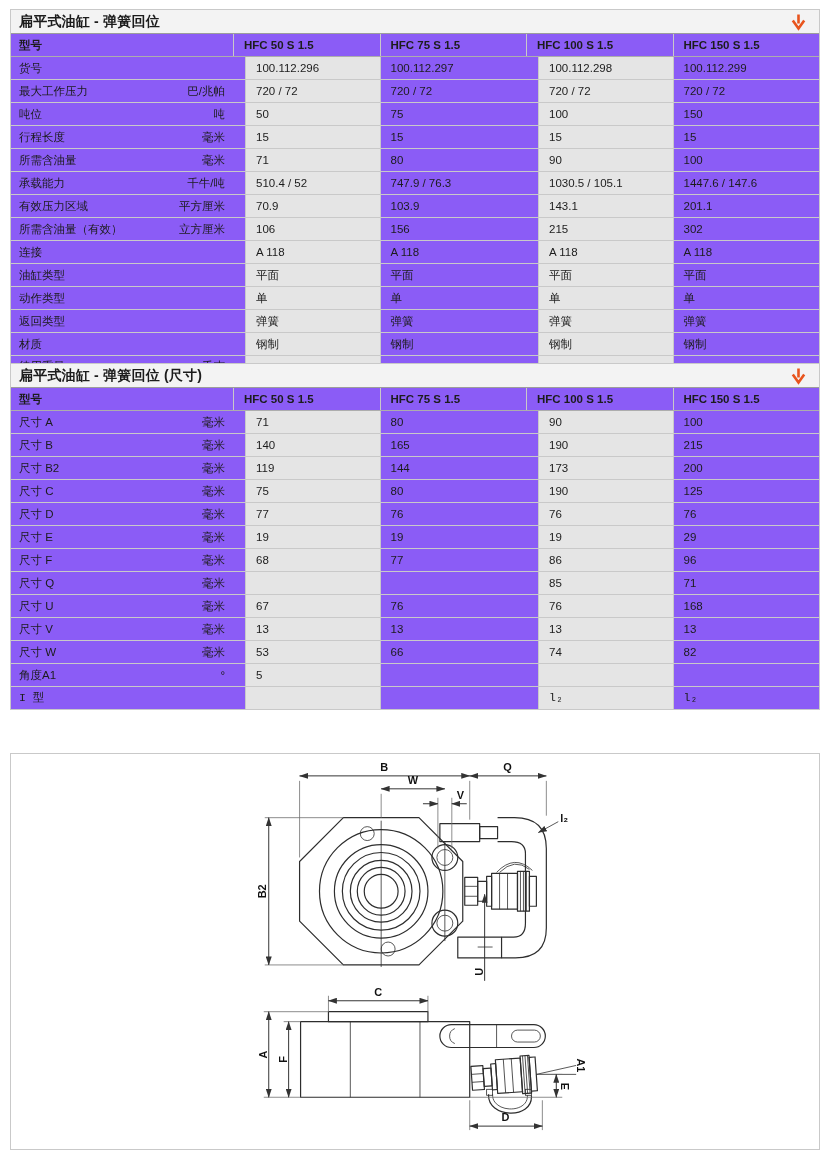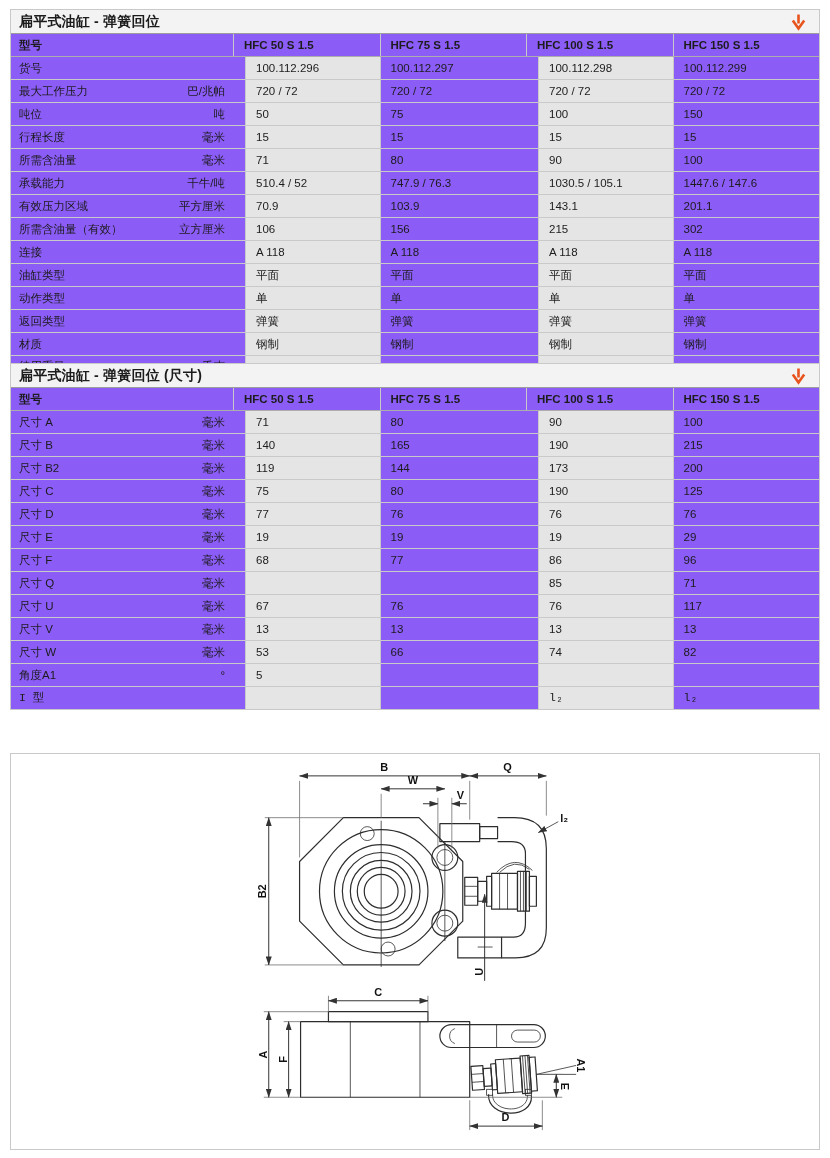--- a/index.html
+++ b/index.html
@@ -303,21 +303,21 @@
           <div class="cell d-cell even">71</div>
         </div>
         <div class="trow">
           <div class="cell lbl-cell">
             <span class="lbl">尺寸 U</span>
             <span class="unit">毫米</span>
           </div>
           <div class="cell d-cell odd">67</div>
           <div class="cell d-cell even">76</div>
           <div class="cell d-cell odd">76</div>
-          <div class="cell d-cell even">117</div>
+          <div class="cell d-cell even">168</div>
         </div>
         <div class="trow">
           <div class="cell lbl-cell">
             <span class="lbl">尺寸 V</span>
             <span class="unit">毫米</span>
           </div>
           <div class="cell d-cell odd">13</div>
           <div class="cell d-cell even">13</div>
           <div class="cell d-cell odd">13</div>
           <div class="cell d-cell even">13</div>

